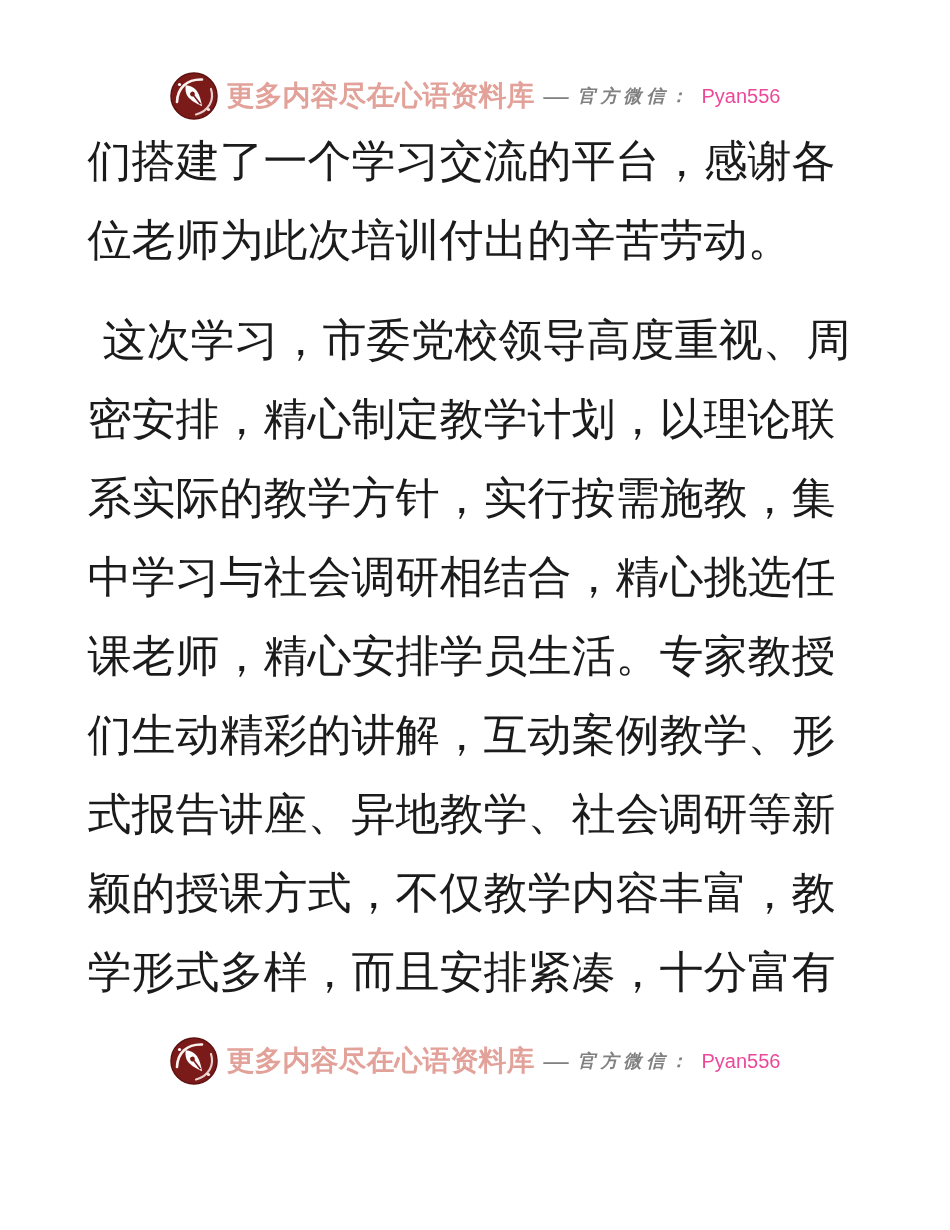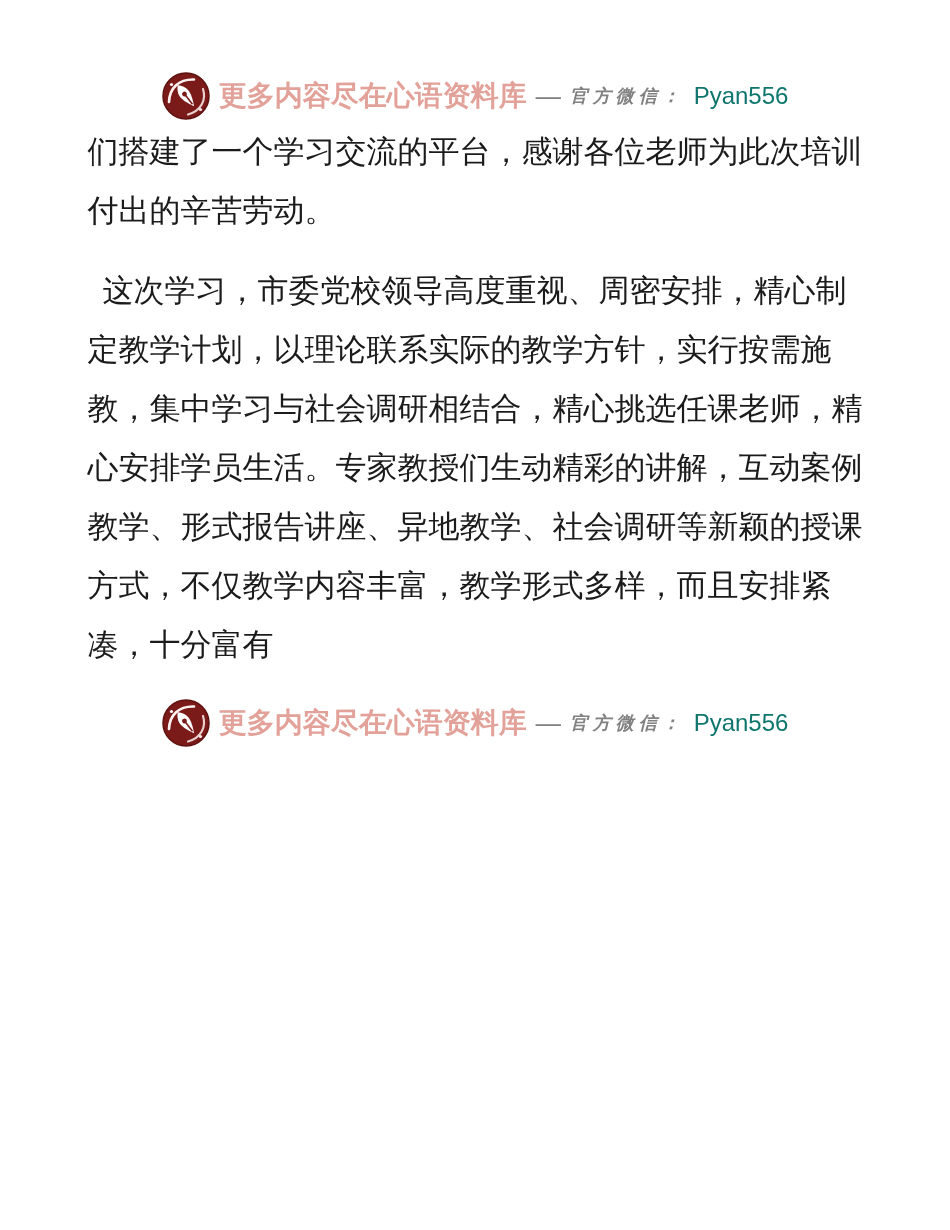--- a/index.html
+++ b/index.html
@@ -47,30 +47,30 @@
   .banner-wechat {
     font-size: 18px;
     color: #818181;
     font-style: italic;
     font-weight: bold;
     letter-spacing: 5px;
     white-space: nowrap;
   }
   .banner-id {
     font-family: "Liberation Sans", "DejaVu Sans", sans-serif;
-    font-size: 24px;
-    color: #0f766e;
+    font-size: 20px;
+    color: #ec4899;
     white-space: nowrap;
   }
   .content {
     width: 775px;
     margin: 0 auto;
     color: #1b1b1b;
-    font-size: 31px;
-    line-height: 59px;
+    font-size: 44px;
+    line-height: 79px;
     text-align: left;
   }
   .content p {
     margin: 0 0 21px 0;
     text-indent: 15px;
   }
   .content p.no-indent { text-indent: 0; }
 </style>
 </head>
 <body>

